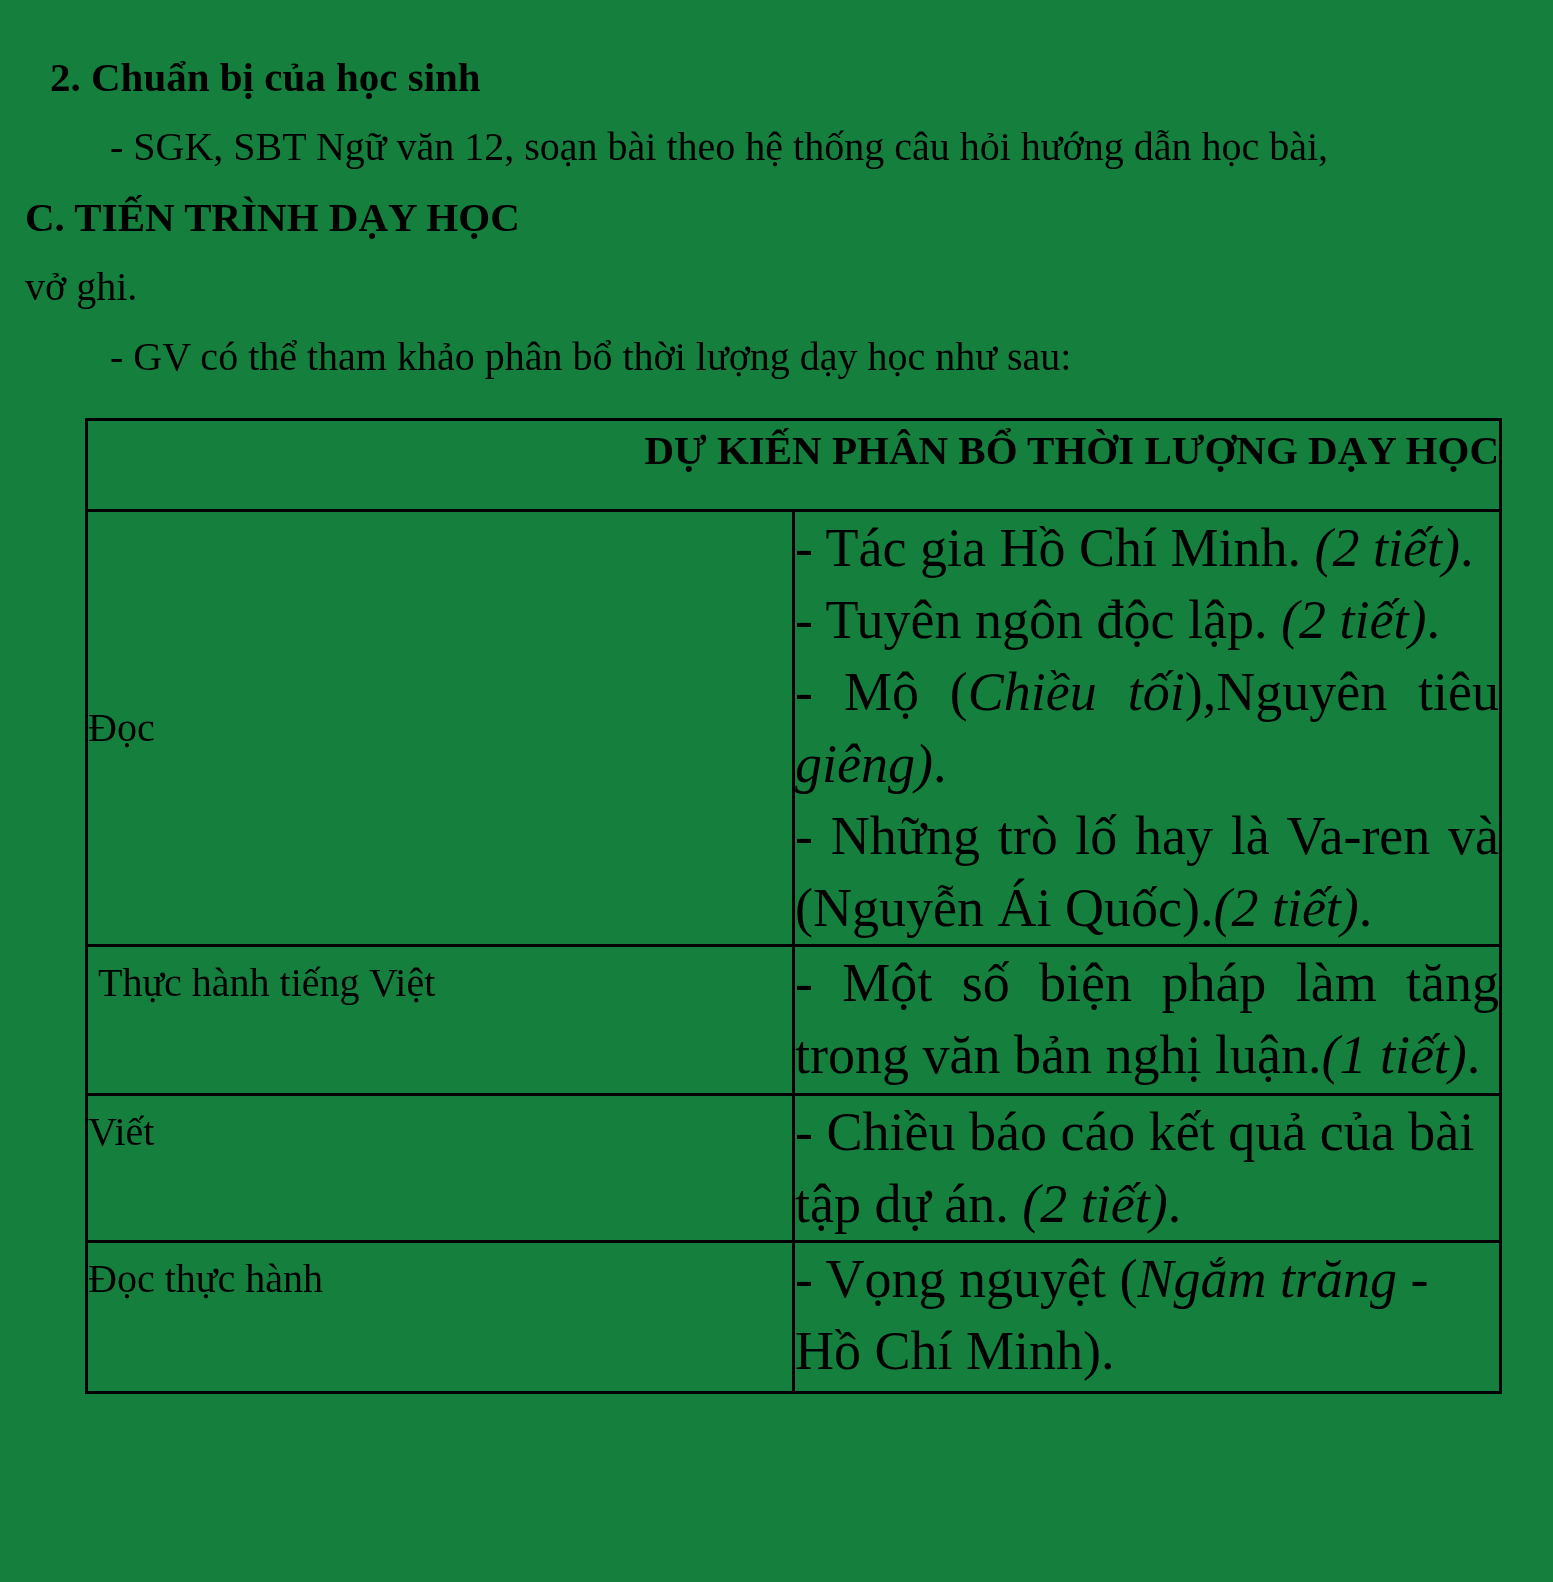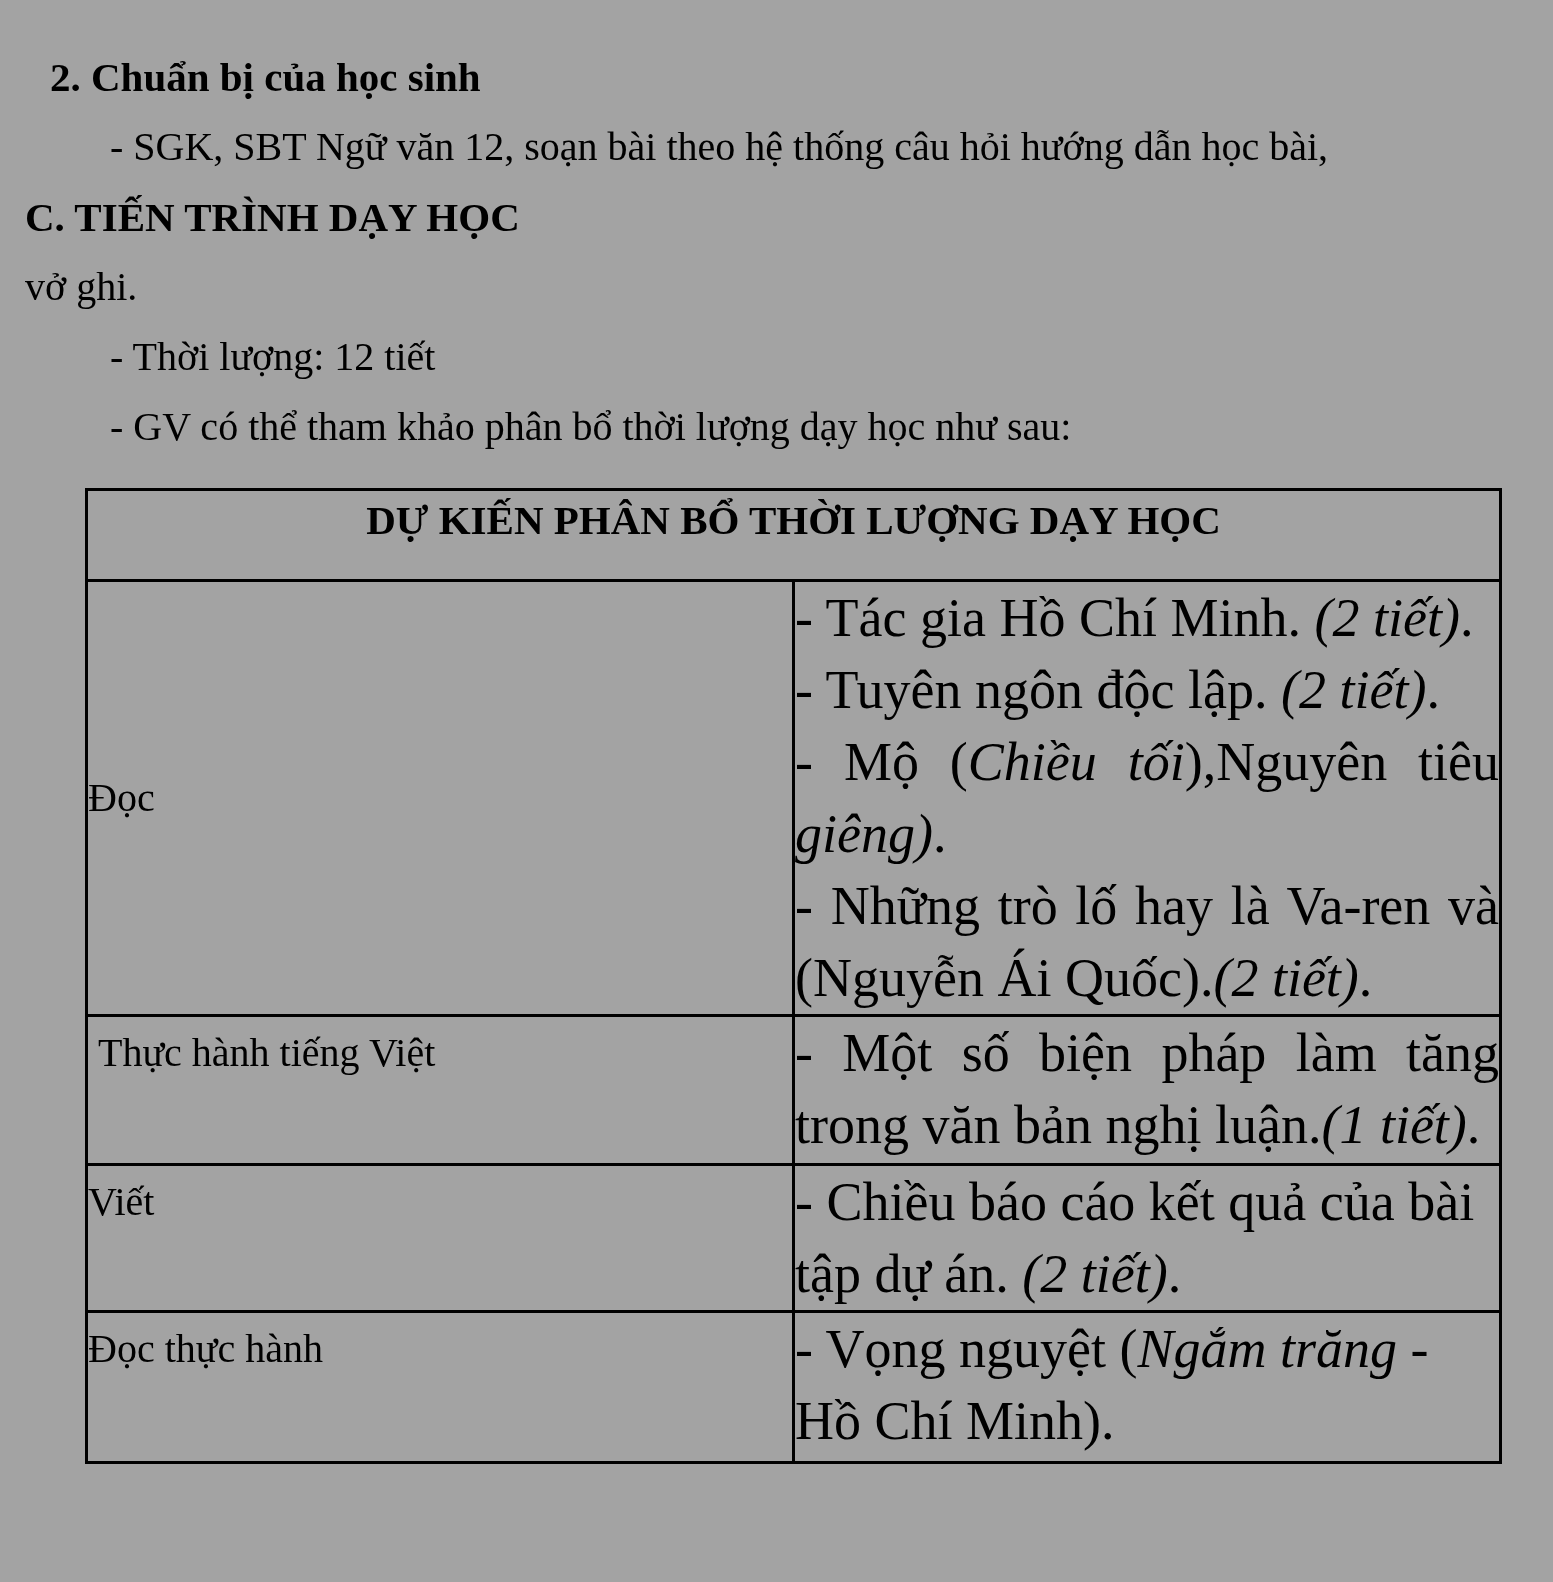--- a/index.html
+++ b/index.html
@@ -1,38 +1,38 @@
 <!DOCTYPE html>
 <html><head>
 <meta charset="utf-8">
 <style>
   html,body { margin:0; padding:0; background:#ffffff; }
   body {
     width:1553px; height:1582px;
     font-family:"Liberation Serif","DejaVu Serif",serif;
     color:#000;
   }
-  .page { position:relative; width:1553px; height:1582px; overflow:hidden; background:#a3a3a3; }
+  .page { position:relative; width:1553px; height:1582px; overflow:hidden; background:#15803d; }
   .top { padding-top:42px; }
   .p { font-size:40px; line-height:70px; white-space:nowrap; }
   .p.b { font-weight:bold; font-size:41px; }
   .ind-50 { margin-left:50px; }
   .ind-130 { margin-left:110px; }
   .ind-25 { margin-left:25px; }
 
   table.sched {
     border-collapse:collapse;
     table-layout:fixed;
     margin:26px 0 0 85px;
     width:1417px;
   }
   table.sched td { border:3px solid #000; vertical-align:top; padding:0; }
   td.thead {
     border-bottom:4px solid #000;
-    text-align:center;
+    text-align:right;
     font-weight:bold;
     font-size:41px;
     line-height:58px;
     height:88px;
     padding-top:8px;
   }
   td.lbl { width:474px; font-size:40px; line-height:72px; }
   td.lbl .ind { }
   td.lbl.flush .ind { padding-left:10px; }
   td.lbl.mid { vertical-align:middle; }
@@ -51,21 +51,20 @@
 </head>
 <body>
 
 <div class="page">
 
   <div class="top">
     <div class="p b ind-50">2. Chuẩn bị của học sinh</div>
     <div class="p ind-130">- SGK, SBT Ngữ văn 12, soạn bài theo hệ thống câu hỏi hướng dẫn học bài,</div>
     <div class="p b ind-25">C. TIẾN TRÌNH DẠY HỌC</div>
     <div class="p ind-25">vở ghi.</div>
-    <div class="p ind-130">- Thời lượng: 12 tiết</div>
     <div class="p ind-130">- GV có thể tham khảo phân bổ thời lượng dạy học như sau:</div>
   </div>
 
   <table class="sched">
     <tbody>
         <tr>
       <td class="thead" colspan="2">DỰ KIẾN PHÂN BỔ THỜI LƯỢNG DẠY HỌC</td>
     </tr>
 
     <tr class="h-r0">

